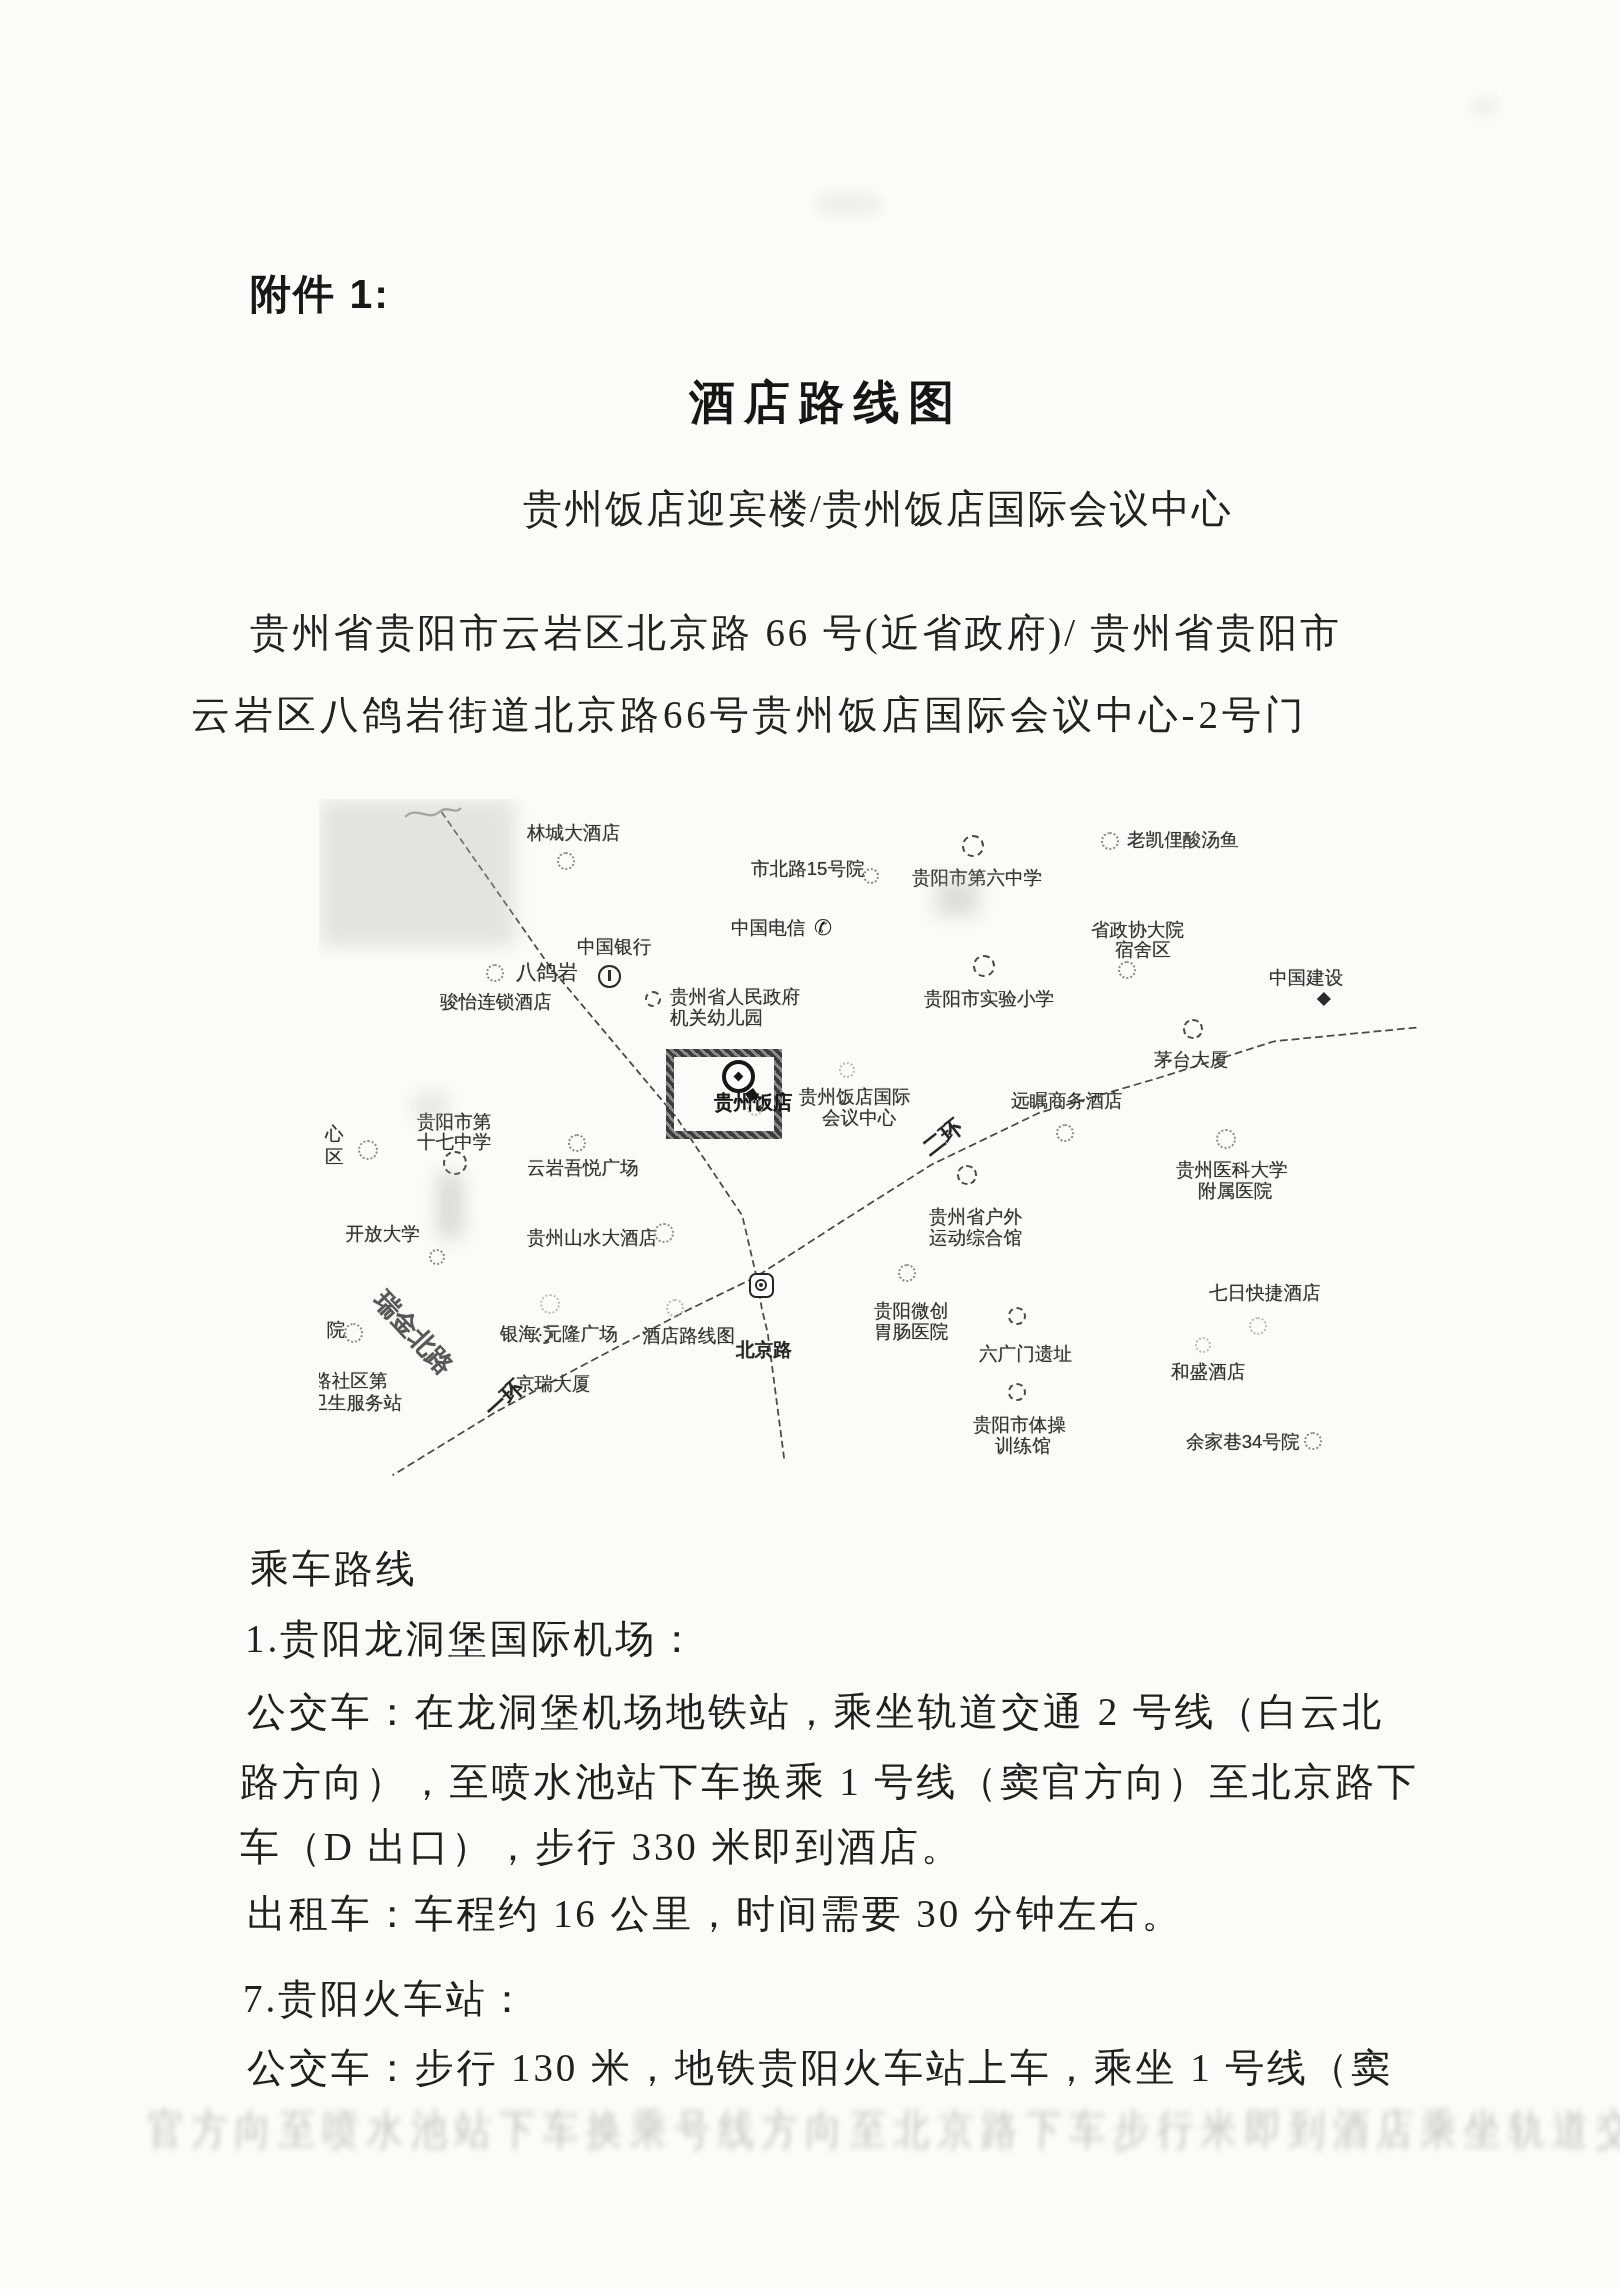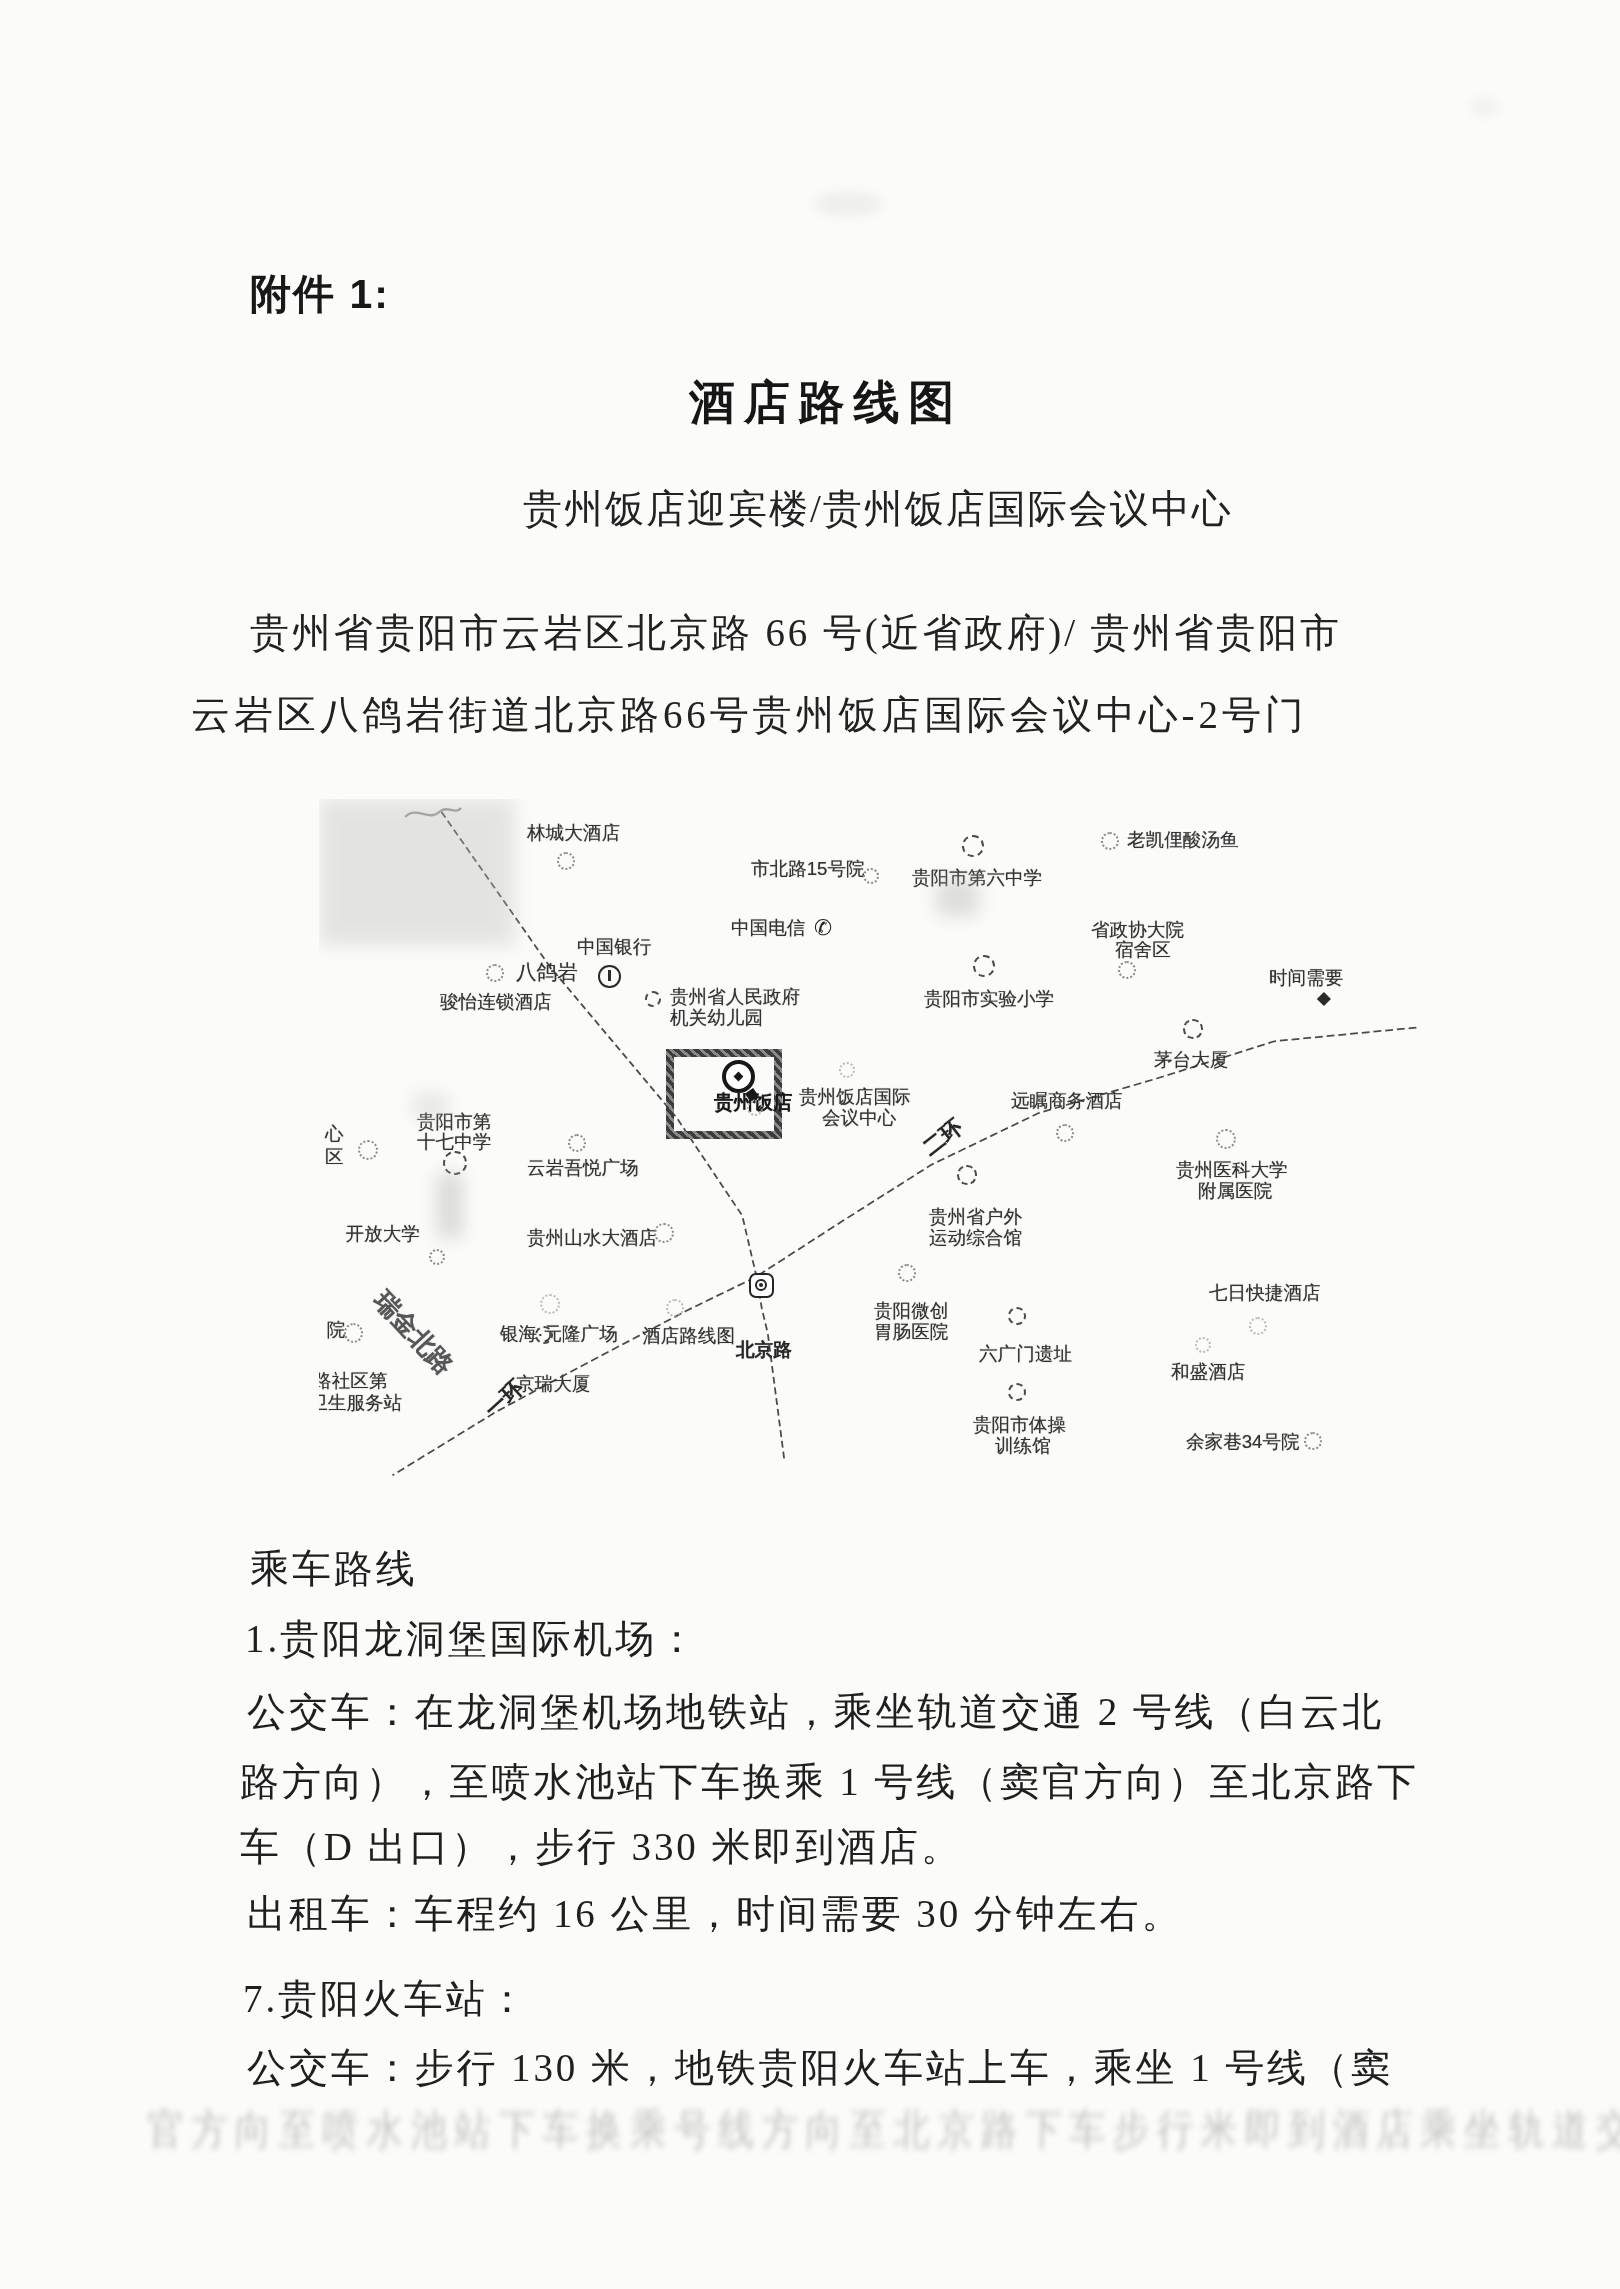--- a/index.html
+++ b/index.html
@@ -100,21 +100,21 @@
     <div class="map-label" style="left: 197px; top: 163px; font-size: 20.6px;">八鸽岩</div>
     <div class="map-label" style="left: 121px; top: 194px;">骏怡连锁酒店</div>
     <div class="map-label" style="left: 351px; top: 189px;">贵州省人民政府</div>
     <div class="map-label" style="left: 351px; top: 210px;">机关幼儿园</div>
     <div class="map-label bold" style="left: 355px; top: 294px; font-size: 19.6px; color: rgb(24, 24, 24); padding-left: 40px;">贵州饭店</div>
     <div class="map-label" style="left: 480px; top: 289px;">贵州饭店国际</div>
     <div class="map-label" style="left: 503px; top: 310px;">会议中心</div>
     <div class="map-label" style="left: 772px; top: 122px;">省政协大院</div>
     <div class="map-label" style="left: 796px; top: 142px;">宿舍区</div>
     <div class="map-label" style="left: 605px; top: 191px;">贵阳市实验小学</div>
-    <div class="map-label" style="left: 950px; top: 170px;">时间需要</div>
+    <div class="map-label" style="left: 950px; top: 170px;">中国建设</div>
     <div class="map-label" style="left: 835px; top: 252px;">茅台大厦</div>
     <div class="map-label" style="left: 692px; top: 293px;">远瞩商务酒店</div>
     <div class="map-label" style="left: 857px; top: 362px;">贵州医科大学</div>
     <div class="map-label" style="left: 879px; top: 383px;">附属医院</div>
     <div class="map-label" style="left: 610px; top: 409px;">贵州省户外</div>
     <div class="map-label" style="left: 610px; top: 430px;">运动综合馆</div>
     <div class="map-label" style="left: 555px; top: 503px;">贵阳微创</div>
     <div class="map-label" style="left: 555px; top: 524px;">胃肠医院</div>
     <div class="map-label" style="left: 890px; top: 485px;">七日快捷酒店</div>
     <div class="map-label" style="left: 660px; top: 546px;">六广门遗址</div>

